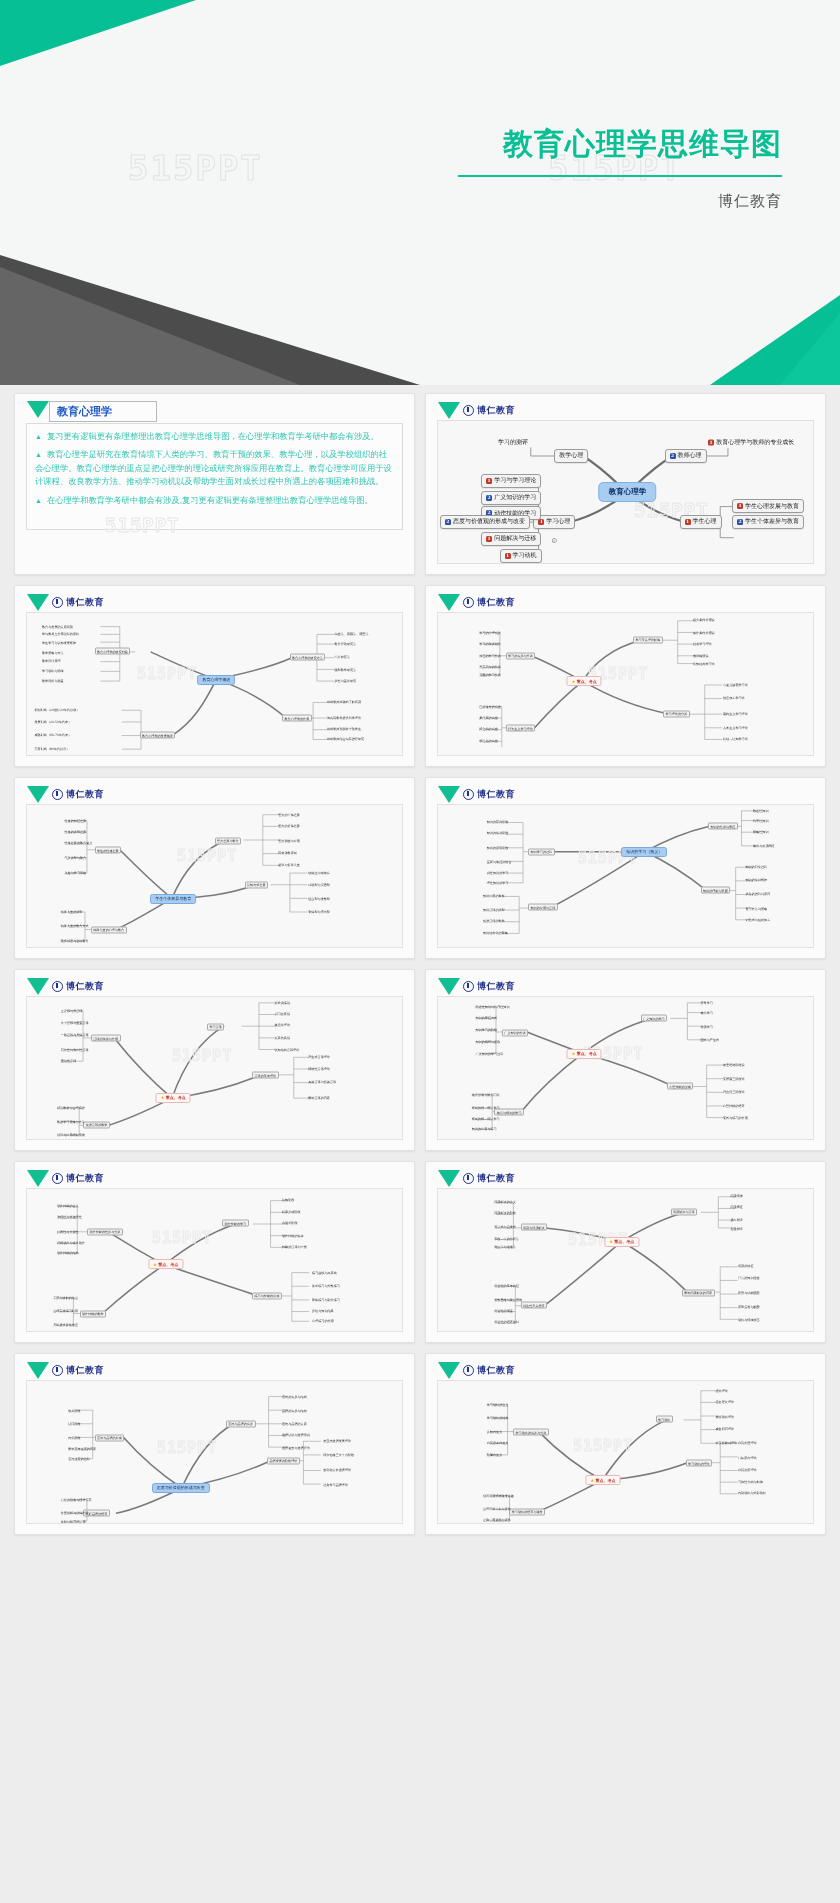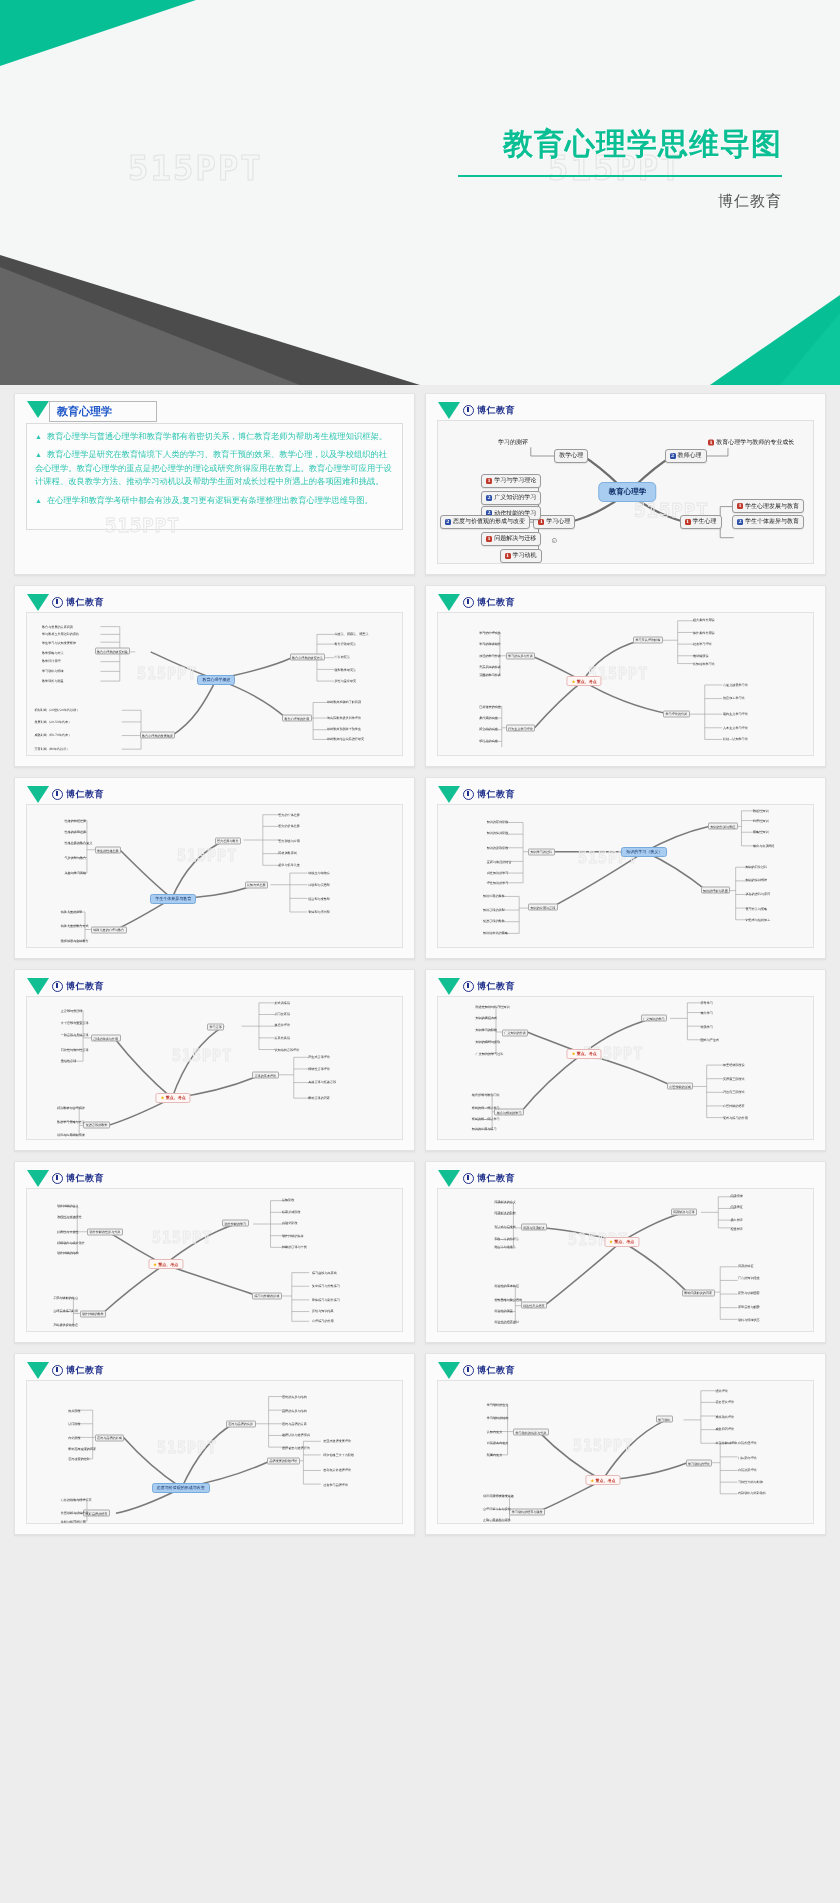--- a/index.html
+++ b/index.html
@@ -194,21 +194,21 @@
     <div class="hero-rule"></div>
     <div class="hero-sub">博仁教育</div>
   </div>
 
   <div class="grid">
 
     <div class="slide">
       <div class="intro-tri"></div>
       <div class="intro-head">教育心理学</div>
       <div class="intro-body">
-        <p class="intro-p"><span class="bullet">▲</span><span>教育心理学与普通心理学和教育学都有着密切关系，博仁教育老师为帮助考生梳理知识框架。</span></p>
+        <p class="intro-p"><span class="bullet">▲</span><span>复习更有逻辑更有条理整理出教育心理学思维导图，在心理学和教育学考研中都会有涉及。</span></p>
         <p class="intro-p"><span class="bullet">▲</span><span>教育心理学是研究在教育情境下人类的学习、教育干预的效果、教学心理，以及学校组织的社会心理学。教育心理学的重点是把心理学的理论或研究所得应用在教育上。教育心理学可应用于设计课程、改良教学方法、推动学习动机以及帮助学生面对成长过程中所遇上的各项困难和挑战。</span></p>
         <p class="intro-p"><span class="bullet">▲</span><span>在心理学和教育学考研中都会有涉及,复习更有逻辑更有条理整理出教育心理学思维导图。</span></p>
       </div>
       <div class="wm-slide" style="left:90px;top:120px;">515PPT</div>
     </div>
 
     <div class="slide">
       <div class="brand">
         <span class="tri"></span>
         <span class="logo-circ"></span>

